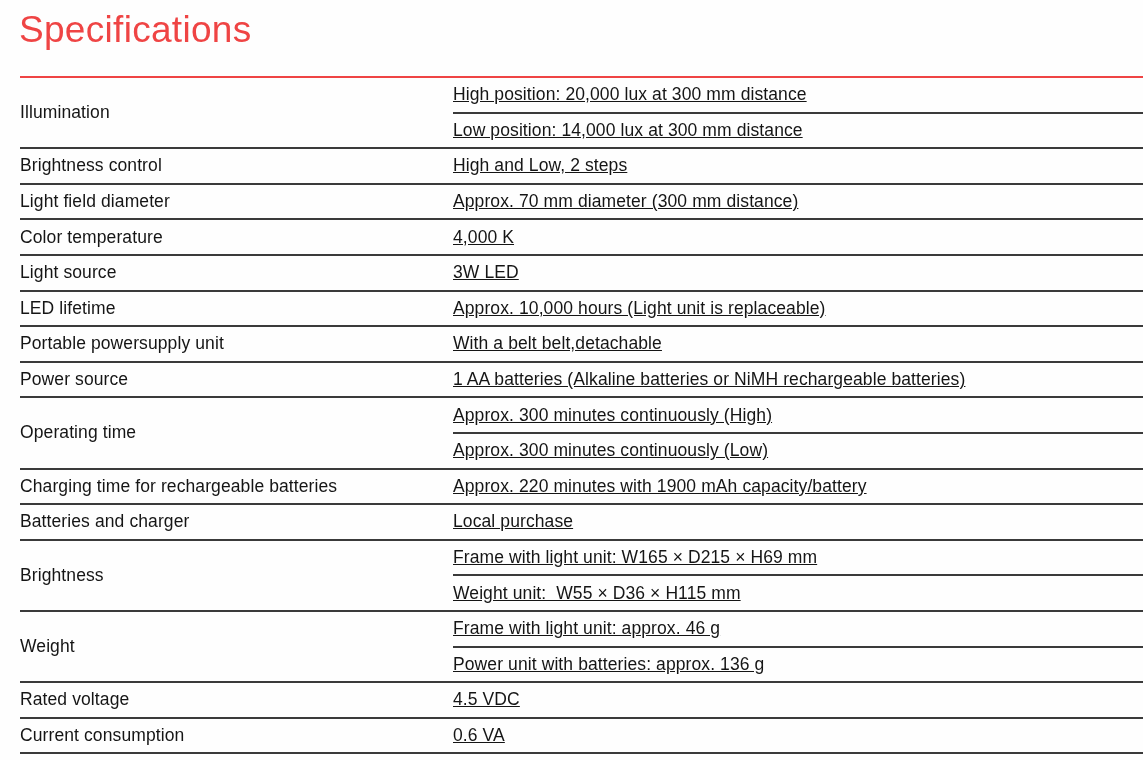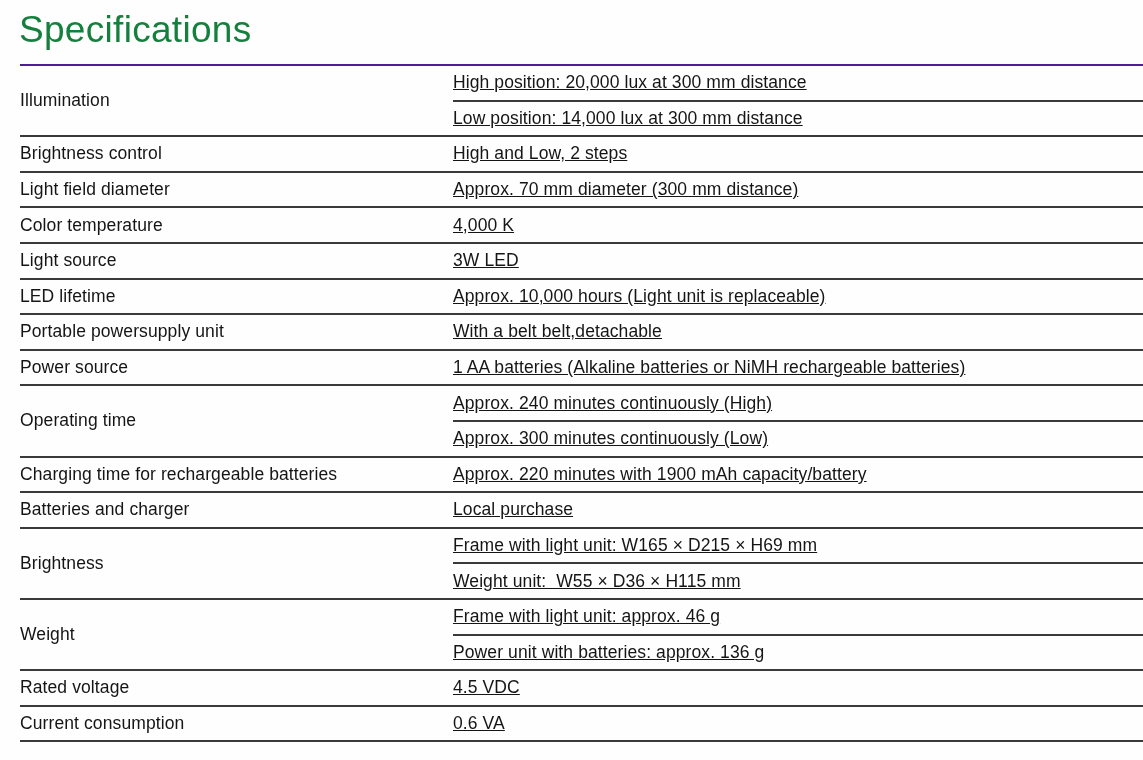--- a/index.html
+++ b/index.html
@@ -20,28 +20,28 @@
     height: 760px;
     background: #fefefe;
   }
   .title {
     font-size: 37px;
     font-weight: 400;
     letter-spacing: 0.3px;
     margin: 0;
     padding: 8px 0 0 19px;
     line-height: 44px;
-    color: #15803d;
+    color: #ef4444;
   }
   table.spec-table {
     border-collapse: collapse;
     table-layout: fixed;
     width: 1123px;
-    margin: 12px 0 0 20px;
-    border-top: 2px solid #4c1d95;
+    margin: 24px 0 0 20px;
+    border-top: 2px solid #ef4444;
   }
   table.spec-table td {
     border-bottom: 2px solid #3a3a3a;
     font-size: 17.5px;
     font-weight: 400;
     height: 33.6px;
     padding: 0;
     vertical-align: middle;
     letter-spacing: 0.1px;
     white-space: pre;
@@ -93,21 +93,21 @@
         <tr>
           <td class="label-cell" rowspan="1">Portable powersupply unit</td>
           <td class="value-cell">With a belt belt,detachable</td>
         </tr>
         <tr>
           <td class="label-cell" rowspan="1">Power source</td>
           <td class="value-cell">1 AA batteries (Alkaline batteries or NiMH rechargeable batteries)</td>
         </tr>
         <tr>
           <td class="label-cell" rowspan="2">Operating time</td>
-          <td class="value-cell">Approx. 240 minutes continuously (High)</td>
+          <td class="value-cell">Approx. 300 minutes continuously (High)</td>
         </tr>
         <tr>
           <td class="value-cell">Approx. 300 minutes continuously (Low)</td>
         </tr>
         <tr>
           <td class="label-cell" rowspan="1">Charging time for rechargeable batteries</td>
           <td class="value-cell">Approx. 220 minutes with 1900 mAh capacity/battery</td>
         </tr>
         <tr>
           <td class="label-cell" rowspan="1">Batteries and charger</td>

